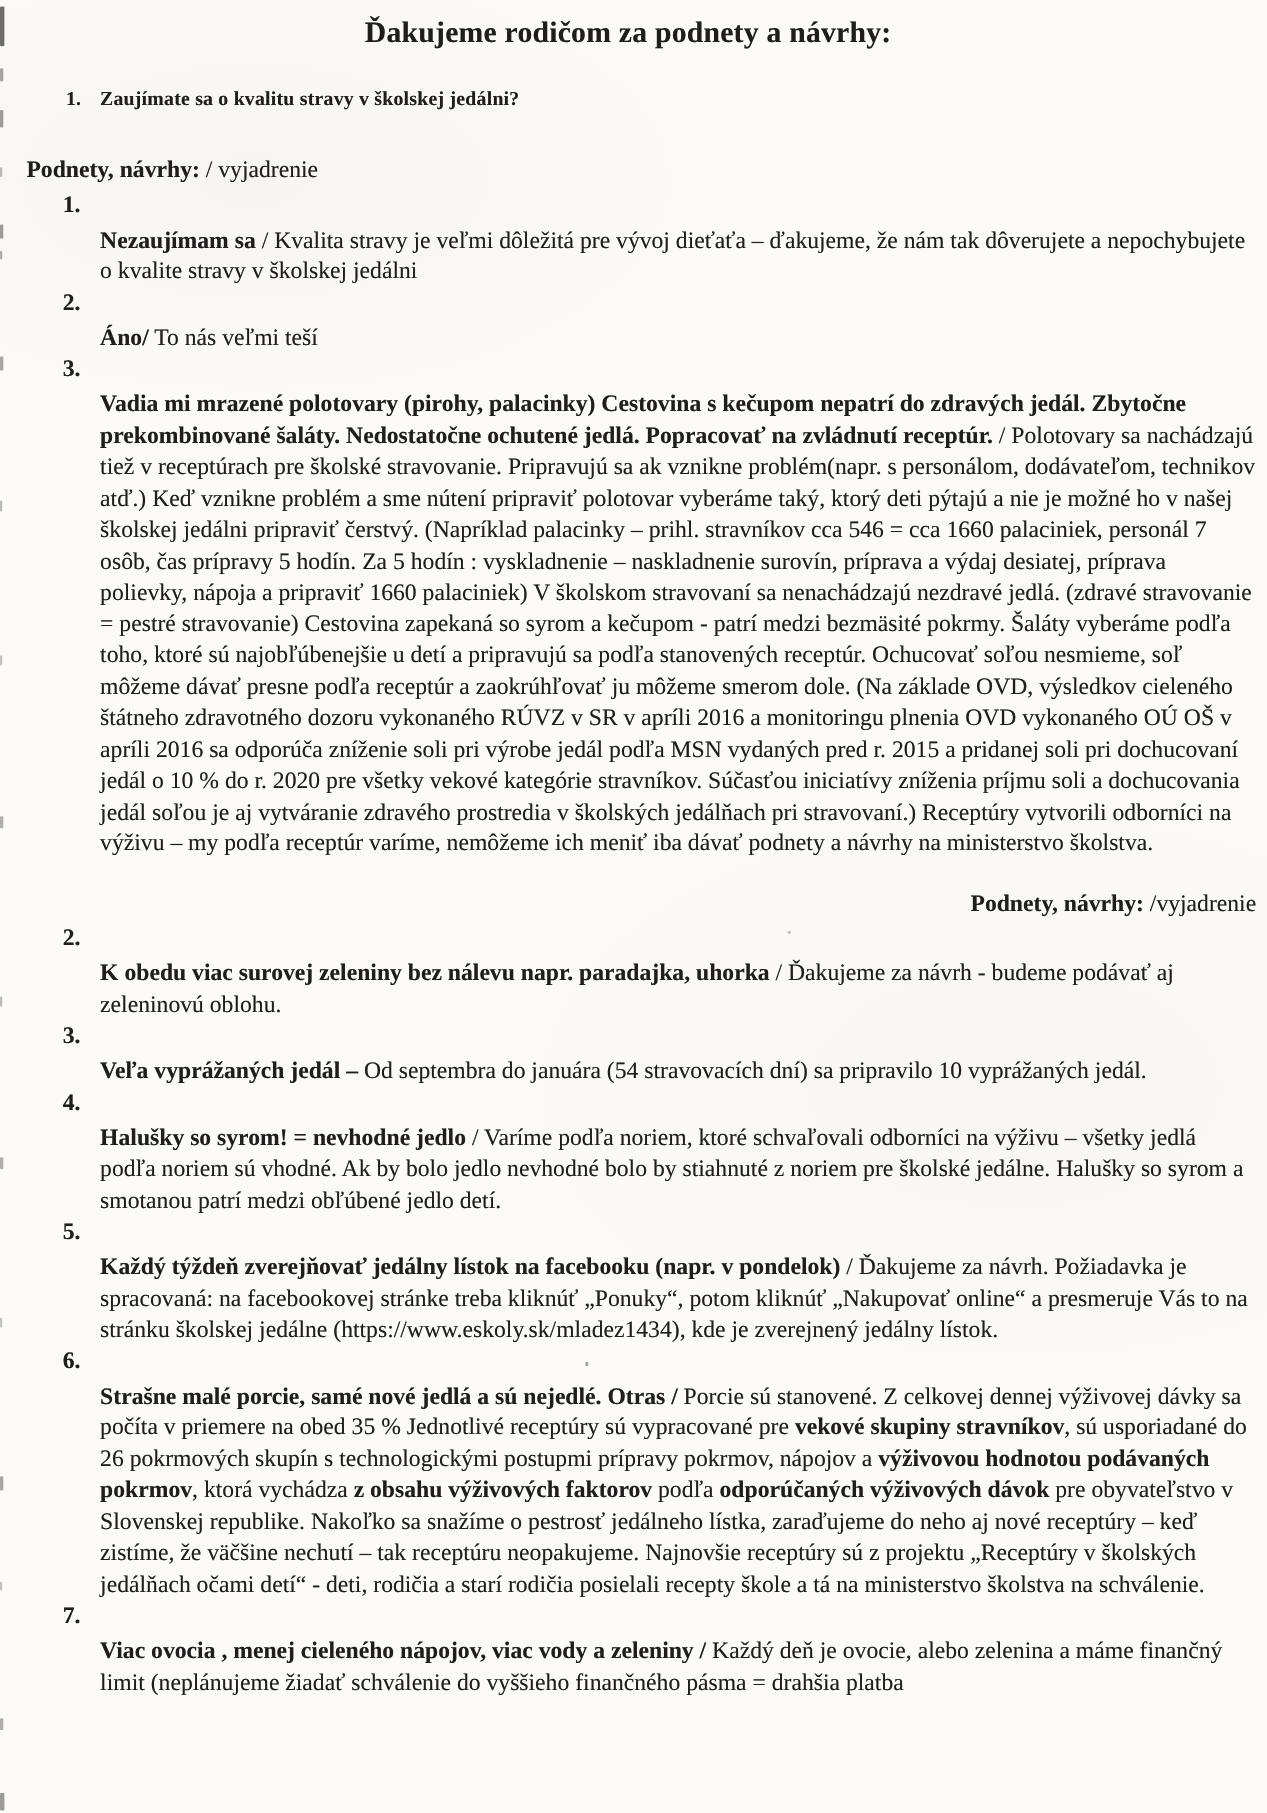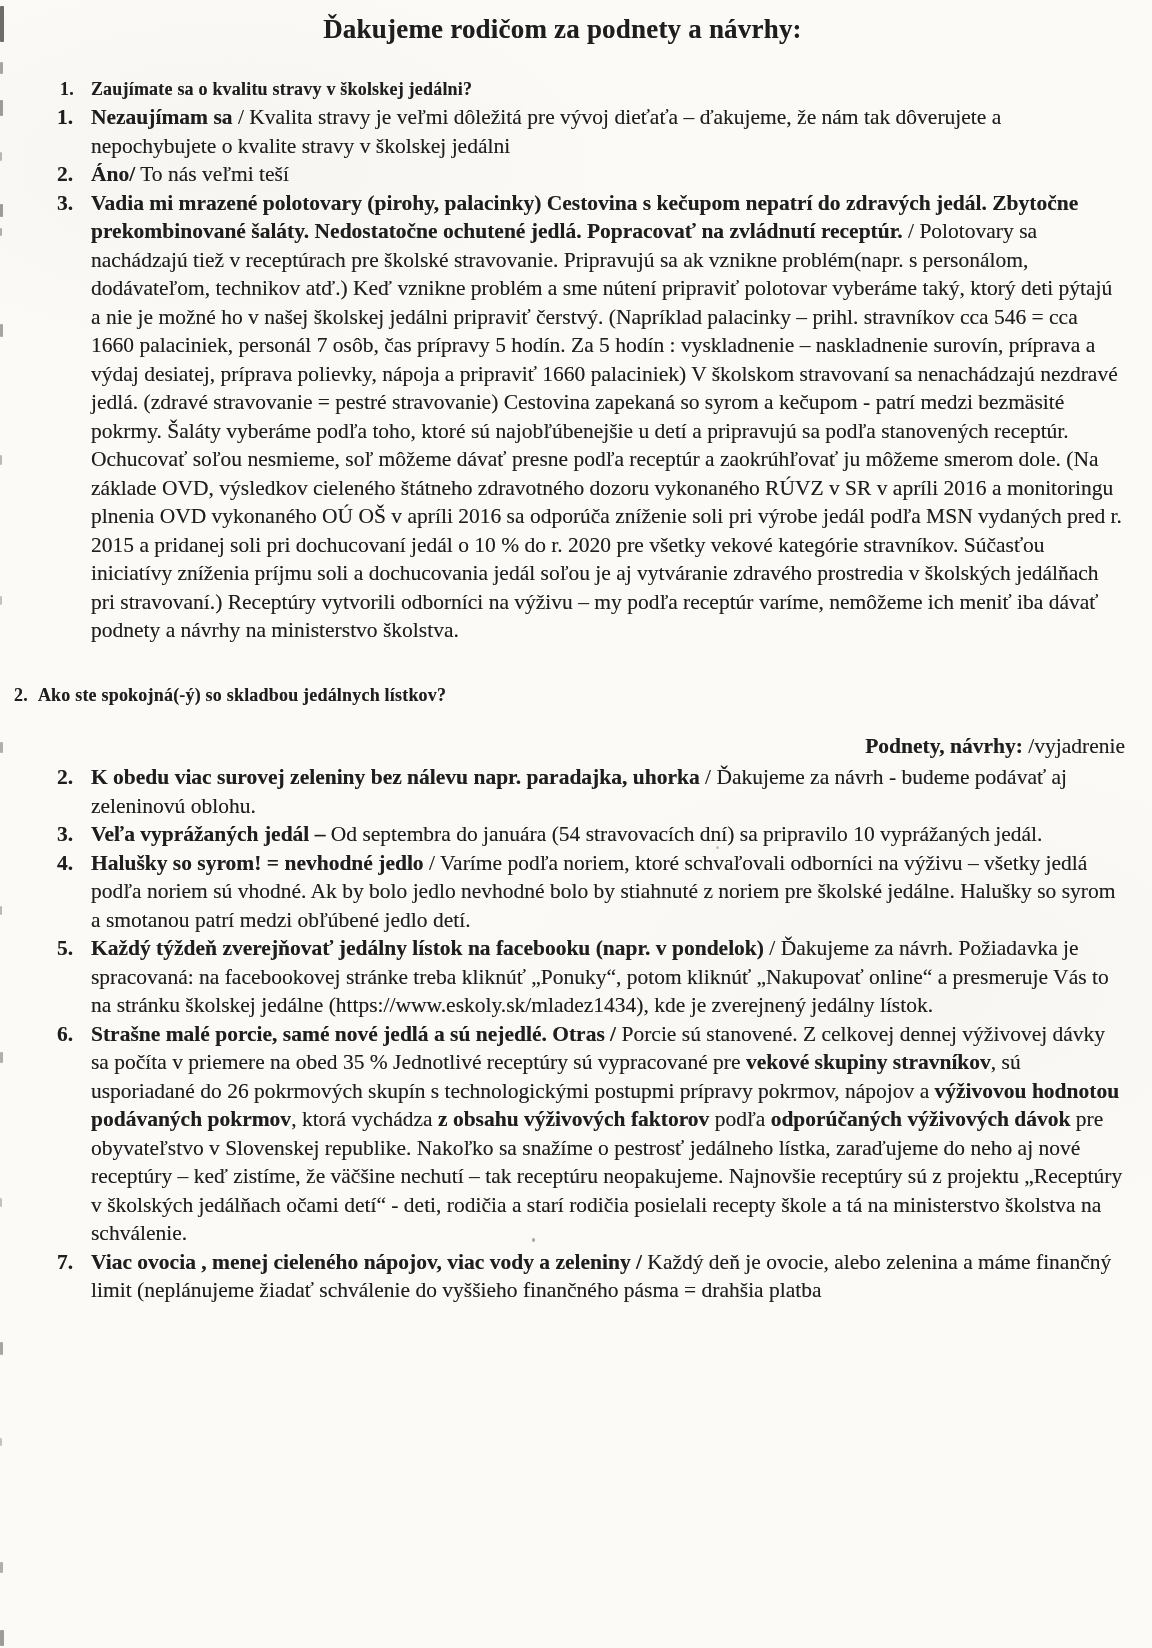--- a/index.html
+++ b/index.html
@@ -8,21 +8,21 @@
     font-family: "Liberation Serif", "DejaVu Serif", serif;
     background:#fbfaf7;
     color:#1e1e1e;
     overflow:hidden;
     position:relative;
     text-shadow: 0 0 0.3px rgba(30,30,30,0.45);
   }
   .page {
     position:relative;
     width:1152px; height:1648px;
-    padding:14px 27px 0 0;
+    padding:14px 10px 0 0;
     background:
       radial-gradient(ellipse 600px 300px at 20% 10%, rgba(120,120,110,0.04), transparent 70%),
       radial-gradient(ellipse 700px 400px at 80% 60%, rgba(120,120,110,0.03), transparent 70%);
   }
   .doc-title {
     text-align:center;
     font-size:27px;
     font-weight:bold;
     letter-spacing:.2px;
   }
@@ -42,21 +42,21 @@
   .feedback-label.sec1 { margin:40px 0 0 24px; }
   .feedback-label.sec2 { margin:26px 0 0 16px;text-align:right; }
   .feedback-list { margin-top:3px; }
   .li {
     display:flex;
     margin-left:57px;
     font-size:21.5px;
     line-height:28.5px;
   }
   .li-num { font-weight:bold; width:34px; flex:none; }
-  .li-text { flex:1; }
+  .li-text { flex:1;margin-top:32px; }
   .flat-item {
     margin-left:48px;
     font-size:21.5px;
     line-height:28.5px;
   }
   .scan-edge i {
     position:absolute;
     left:0;
     background:#3e3e3c;
     border-radius:1px;
@@ -94,39 +94,39 @@
   </div>
   <span class="speck" style="left:532px; top:1238px; width:3px; height:4px; opacity:.6;"></span>
   <span class="speck" style="left:716px; top:846px; width:3px; height:3px; opacity:.4;"></span>
 
   <h1 class="doc-title">Ďakujeme rodičom za podnety a návrhy:</h1>
 
   <div class="q-heading sec1">
     <span class="qnum">1.</span><span>Zaujímate sa o kvalitu stravy v školskej jedálni?</span>
   </div>
 
+  <p class="feedback-label sec1">
+    <b>Podnety, návrhy:</b><span> / vyjadrenie</span>
+  </p>
 
   <div class="feedback-list">
     <div class="li">
       <span class="li-num">1.</span>
       <div class="li-text"><b>Nezaujímam sa</b><span> /  Kvalita stravy je veľmi dôležitá pre vývoj dieťaťa – ďakujeme, že nám tak dôverujete a nepochybujete o kvalite stravy v školskej jedálni</span></div>
     </div>
     <div class="li">
       <span class="li-num">2.</span>
       <div class="li-text"><b>Áno/</b><span> To nás veľmi teší</span></div>
     </div>
     <div class="li">
       <span class="li-num">3.</span>
       <div class="li-text"><b>Vadia mi mrazené polotovary (pirohy, palacinky) Cestovina s kečupom nepatrí do zdravých jedál. Zbytočne prekombinované šaláty. Nedostatočne ochutené jedlá. Popracovať na zvládnutí receptúr.</b><span> / Polotovary sa nachádzajú tiež v receptúrach pre školské stravovanie. Pripravujú sa ak vznikne problém(napr. s personálom, dodávateľom, technikov atď.) Keď vznikne problém a sme nútení pripraviť polotovar vyberáme taký, ktorý deti pýtajú a nie je možné ho v našej školskej jedálni pripraviť čerstvý. (Napríklad palacinky – prihl. stravníkov cca 546 = cca 1660 palaciniek, personál 7 osôb, čas prípravy 5 hodín. Za 5 hodín : vyskladnenie – naskladnenie surovín, príprava a výdaj desiatej, príprava polievky, nápoja a pripraviť 1660 palaciniek) V školskom stravovaní sa nenachádzajú nezdravé jedlá. (zdravé stravovanie = pestré stravovanie) Cestovina zapekaná so syrom  a kečupom - patrí medzi bezmäsité pokrmy.  Šaláty vyberáme podľa toho, ktoré sú najobľúbenejšie u detí a pripravujú sa podľa stanovených receptúr. Ochucovať soľou nesmieme, soľ môžeme dávať presne podľa receptúr a zaokrúhľovať ju môžeme smerom dole. (Na základe OVD, výsledkov cieleného štátneho zdravotného dozoru vykonaného RÚVZ v SR v apríli 2016 a monitoringu plnenia OVD vykonaného OÚ OŠ v apríli 2016 sa odporúča zníženie soli pri výrobe jedál podľa MSN vydaných pred r. 2015 a pridanej soli pri dochucovaní jedál o 10 % do r. 2020 pre všetky vekové kategórie stravníkov. Súčasťou iniciatívy zníženia príjmu soli a dochucovania jedál soľou je aj vytváranie zdravého prostredia v školských jedálňach pri stravovaní.) Receptúry vytvorili odborníci na výživu – my podľa receptúr varíme, nemôžeme ich meniť iba dávať podnety a návrhy na ministerstvo školstva.</span></div>
     </div>
   </div>
 
-  <div class="q-heading sec2">
-    <span class="qnum">2.</span><span>Ako ste spokojná(-ý) so skladbou jedálnych lístkov?</span>
-  </div>
 
   <p class="feedback-label sec2">
     <b>Podnety, návrhy:</b><span> /vyjadrenie</span>
   </p>
 
   <div class="feedback-list">
     <div class="li">
       <span class="li-num">2.</span>
       <div class="li-text"><b>K obedu viac surovej zeleniny bez nálevu napr. paradajka, uhorka</b><span> / Ďakujeme za návrh - budeme podávať aj zeleninovú oblohu.</span></div>
     </div>

